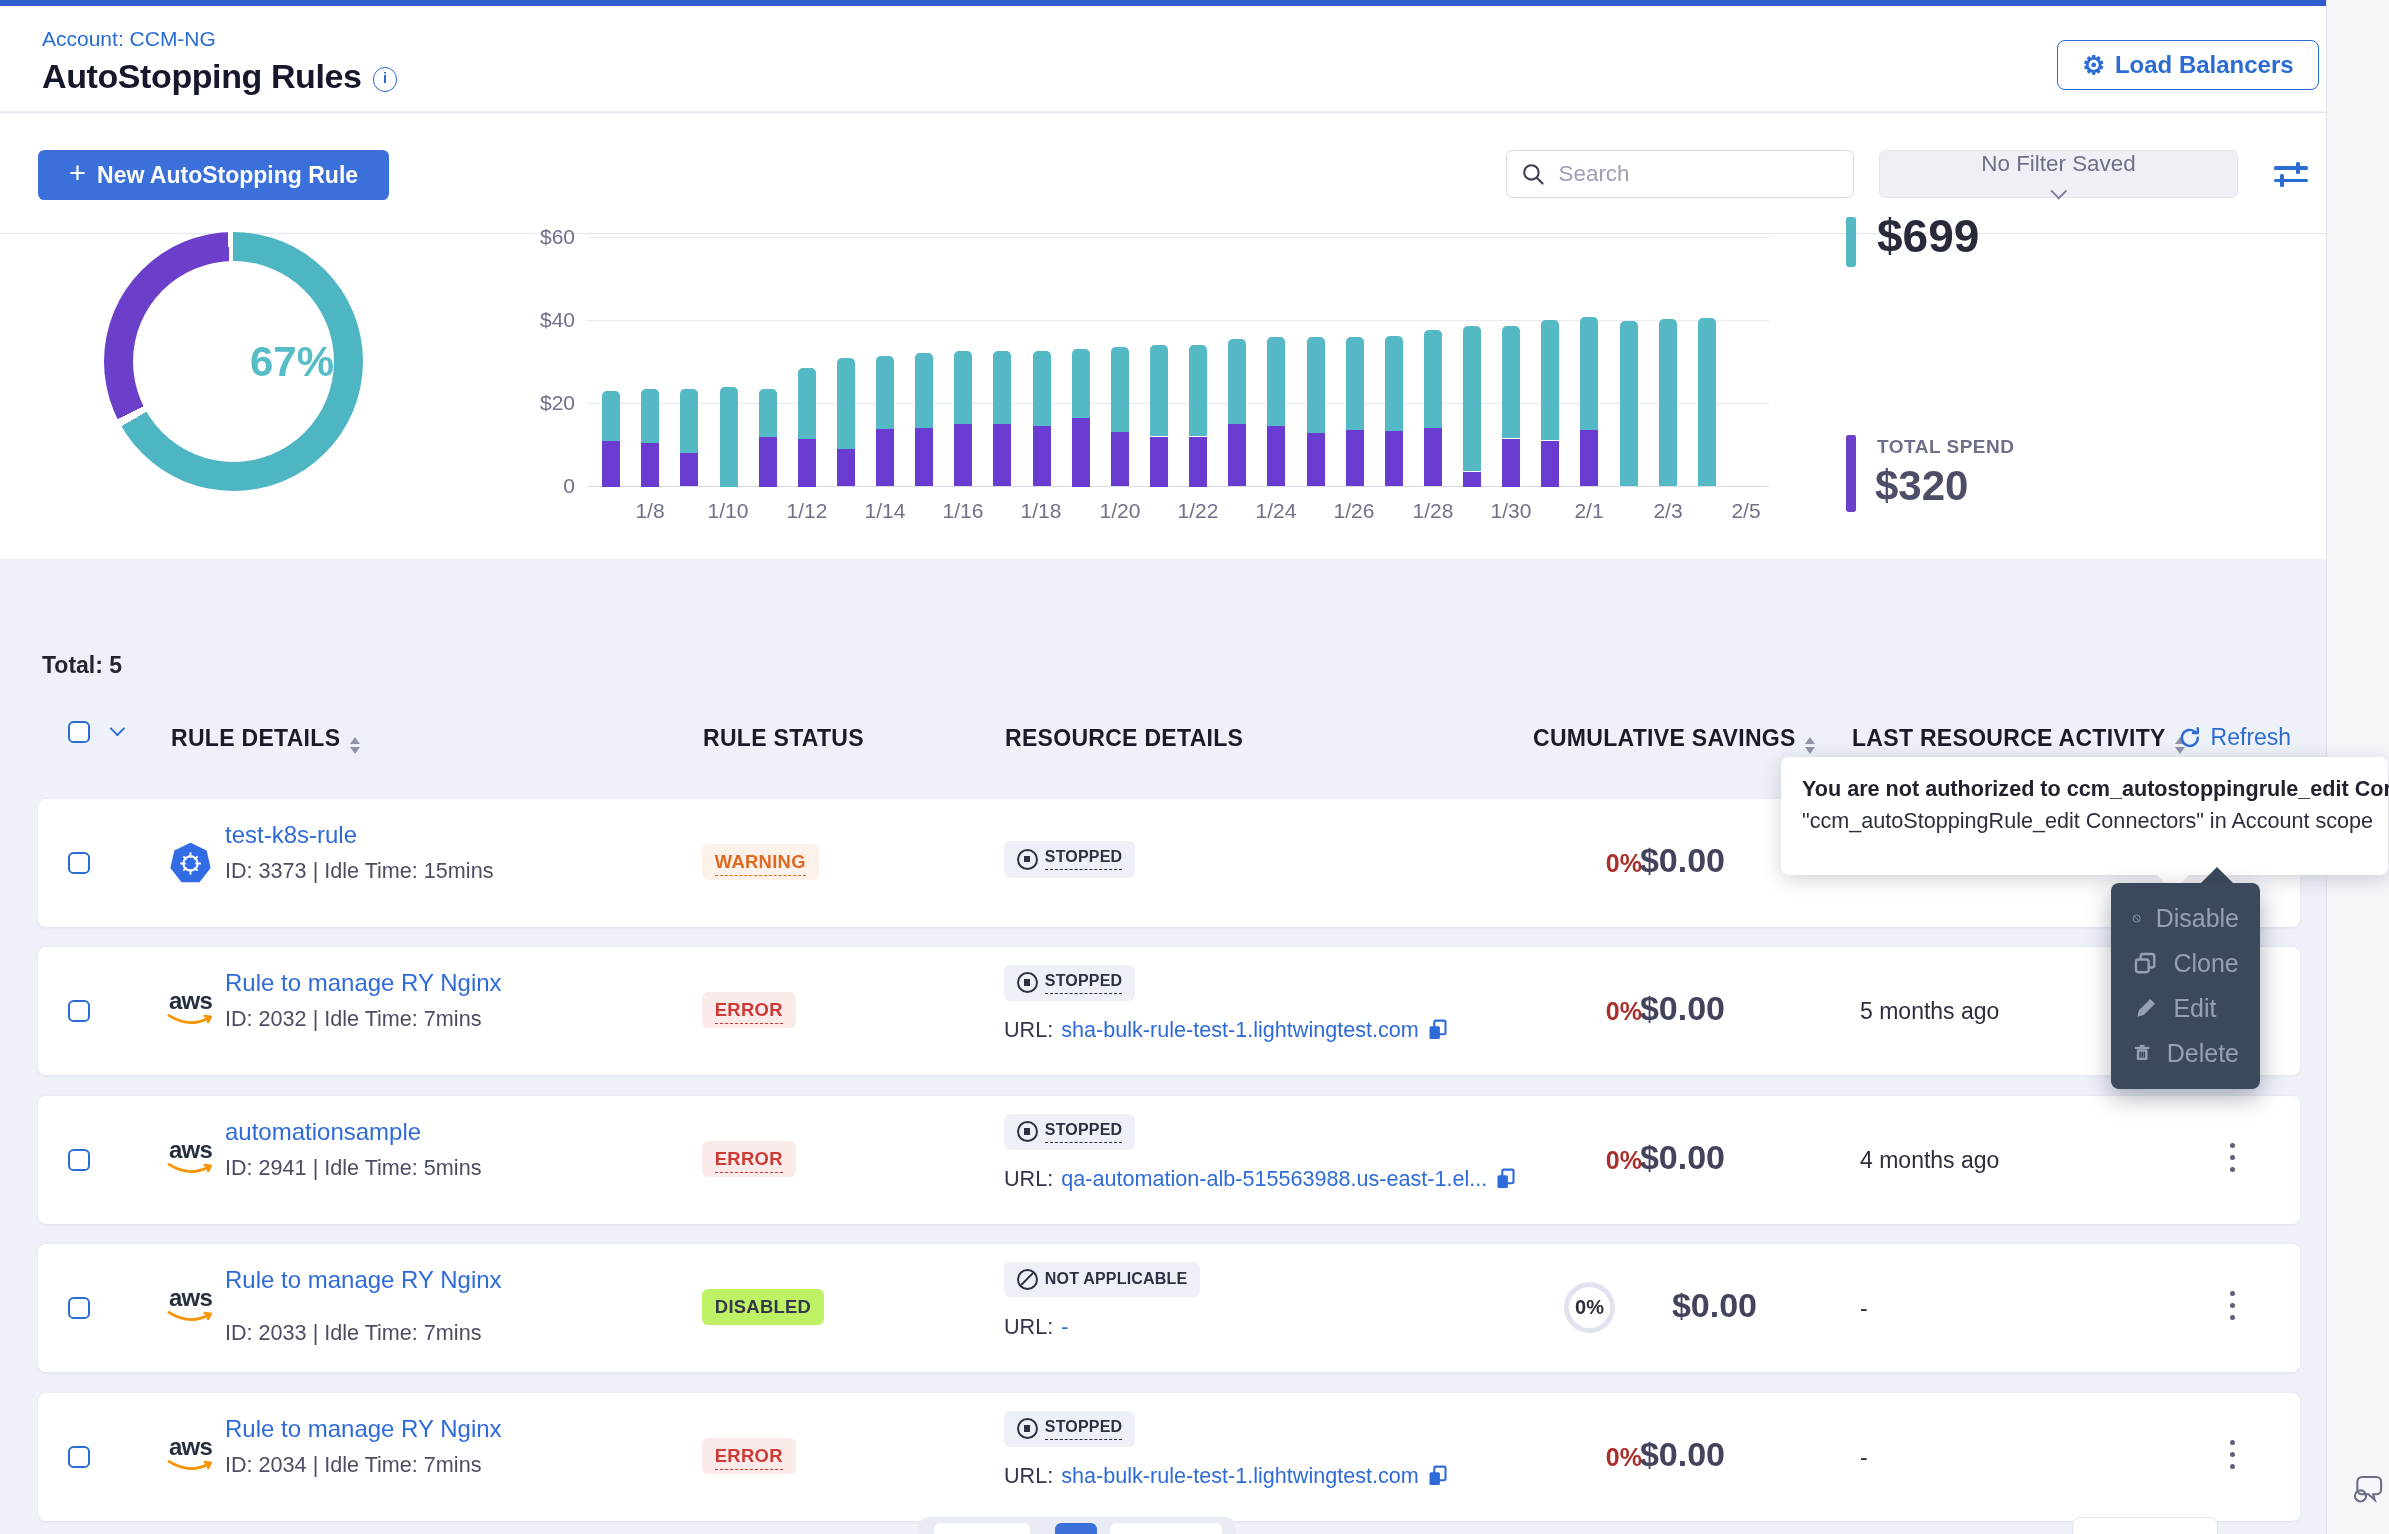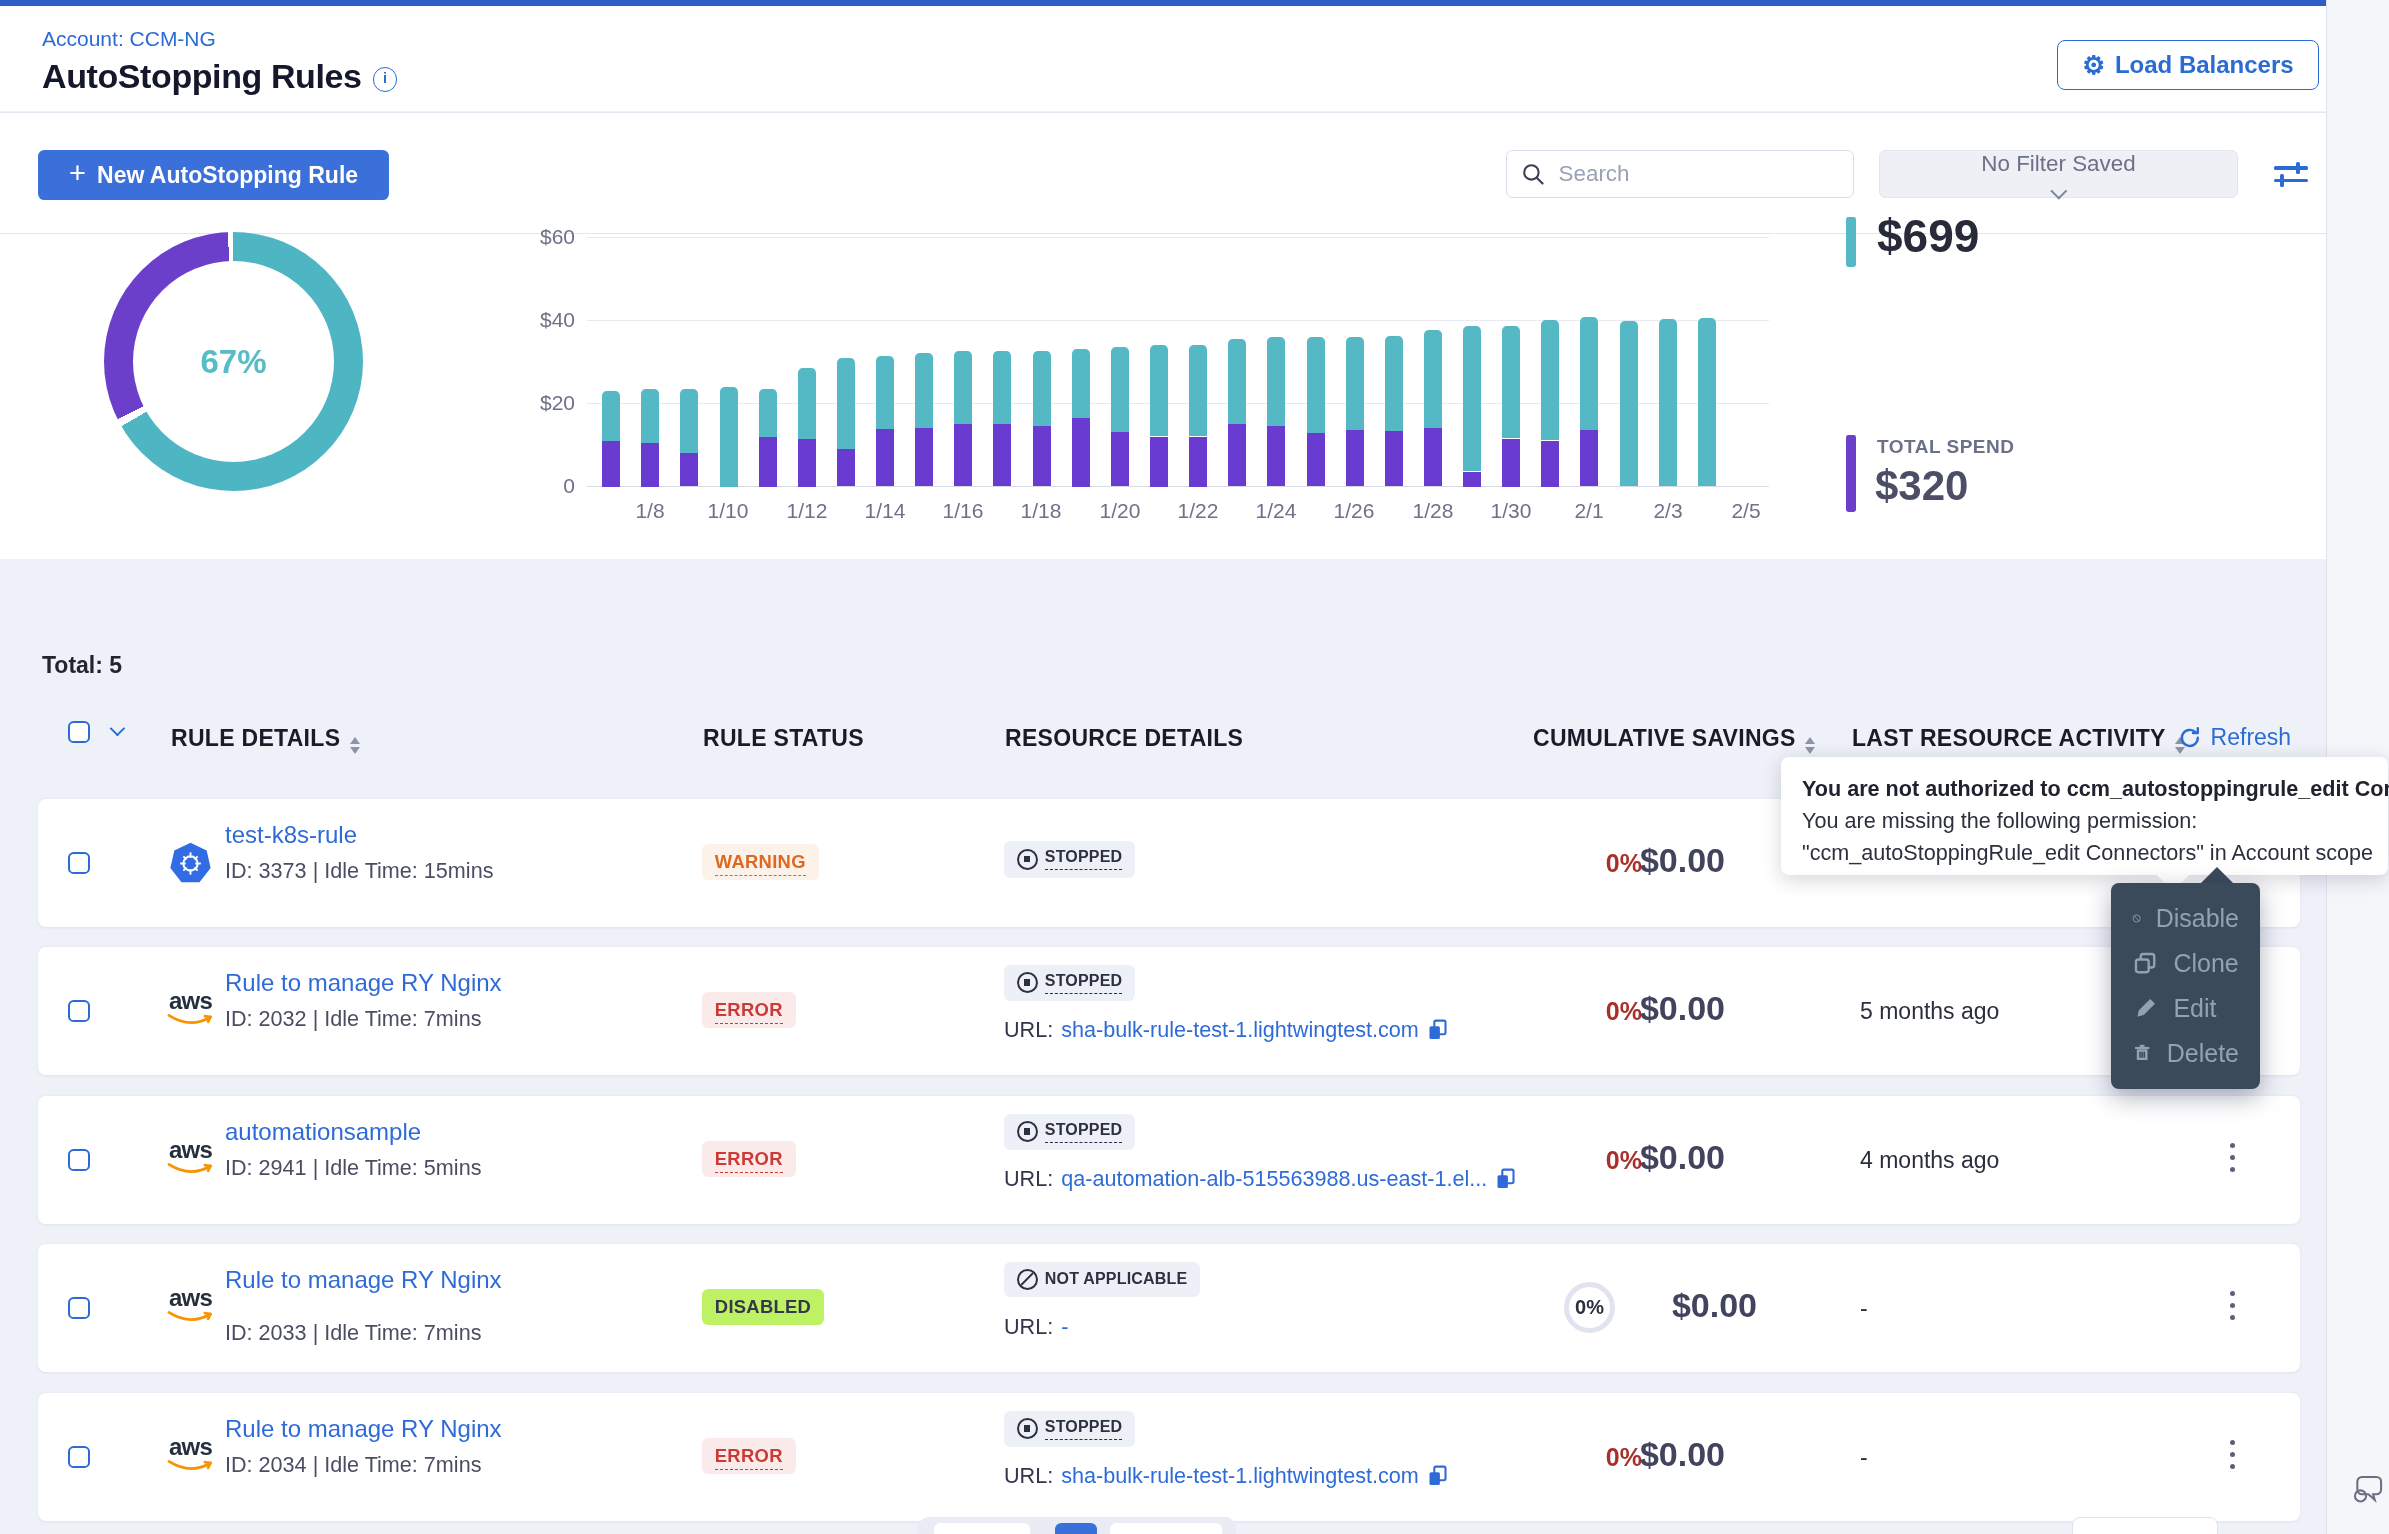--- a/index.html
+++ b/index.html
@@ -30,22 +30,22 @@
   .chev.blue{border-color:#2a6cd4;width:8.8px;height:8.8px;}
   .sliders{width:34px;height:29px;position:relative;}
   .sliders i{position:absolute;left:0;width:34px;height:3.2px;background:#2a6cd4;border-radius:1.6px;}
   .sliders i.t{top:6.4px;} .sliders i.b{top:19px;}
   .sliders b{position:absolute;width:3.2px;height:12.8px;background:#2a6cd4;border-radius:1.6px;}
   .sliders b.t{left:22.4px;top:1.6px;} .sliders b.b{left:6.4px;top:14.4px;}
   
   .donut{width:259px;height:259px;border-radius:50%;
          background:conic-gradient(from 0deg,#4db6c2 0deg 240deg,#fff 240deg 243.5deg,#6b3fc9 243.5deg 357.5deg,#fff 357.5deg 360deg);
          display:flex;align-items:center;justify-content:center;}
-  .donut .hole{width:201px;height:201px;background:#fff;border-radius:50%;display:flex;align-items:center;justify-content:center;
-               font-size:33px;font-weight:700;color:#56bcc6;}
+  .donut .hole{width:201px;height:201px;background:#fff;border-radius:50%;display:flex;align-items:center;justify-content:flex-end;
+               font-size:42px;font-weight:700;color:#56bcc6;}
   
   .gridline{height:0.8px;background:#e9eaf1;}
   .gridline.zero{background:#d7d9e3;}
   .ylab{font-size:21px;color:#6e7188;text-align:right;width:56px;}
   .xlab{font-size:21px;color:#6e7188;text-align:center;width:72px;}
   .bar{position:absolute;width:17.6px;}
   .bar.teal{background:#54b9c5;border-radius:4.8px 4.8px 0 0;}
   .bar.purple{background:#6a3bd0;}
   .legend-swatch{width:10.4px;border-radius:2.4px;}
   .bigmoney{font-weight:700;color:#272a38;}
@@ -429,21 +429,20 @@
 
 <div class="abs pagin">
   <span class="chip" style="left:16px;width:96px;"></span>
   <span class="chip active" style="left:137px;width:42px;"></span>
   <span class="chip" style="left:192px;width:112px;"></span>
 </div>
 <div class="abs rpp"></div>
 
 <div class="abs tooltip">
   <div class="l b">You are not authorized to ccm_autostoppingrule_edit Connectors.</div>
-  <div class="l">You are missing the following permission:</div>
   <div class="l">"ccm_autoStoppingRule_edit Connectors" in Account scope</div>
 </div>
 <div class="abs caret-down" style="left:2156px;top:874px;"></div>
 
 <div class="abs caret-up" style="left:2201px;top:867px;"></div>
 <div class="abs menu">
   <div class="menuitem">
     <svg width="27" height="27" viewBox="0 0 34 34">
         <circle cx="17" cy="17" r="13" fill="none" stroke="#93a1b0" stroke-width="3"></circle>
         <line x1="8" y1="8" x2="26" y2="26" stroke="#93a1b0" stroke-width="3"></line>

